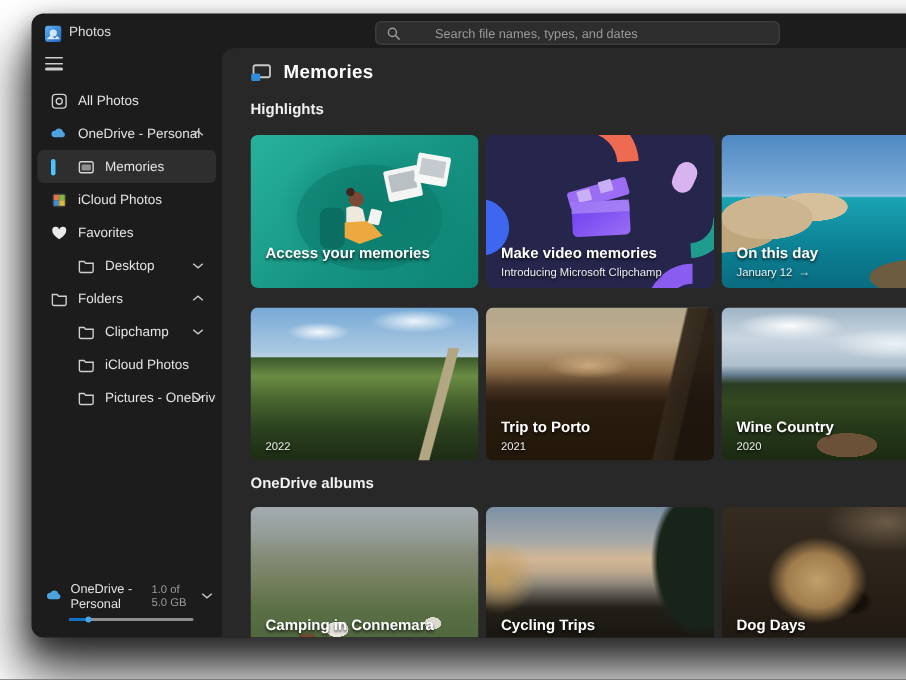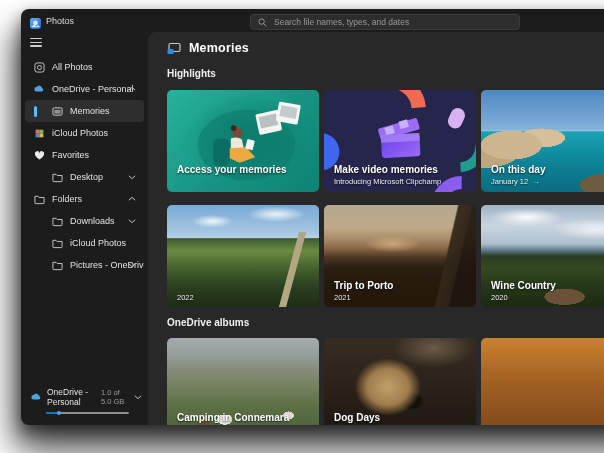--- a/index.html
+++ b/index.html
@@ -14,21 +14,21 @@
     background:#1c1c1c;border-radius:8px;overflow:hidden;
     box-shadow:0 20px 35px rgba(0,0,0,.6),0 6px 14px rgba(0,0,0,.45),-10px 24px 30px rgba(0,0,0,.35);
   }
   
   .titlebar{position:absolute;left:0;top:0;right:0;height:23px;}
   .app-logo{position:absolute;left:9px;top:6px;width:11px;height:11px;}
   .app-title{position:absolute;left:25px;top:7px;font-size:9px;color:#dedede;}
   .searchbox{
     position:absolute;left:229px;top:5px;width:270px;height:16px;box-sizing:border-box;
     background:#2d2d2d;border:1px solid #3c3c3c;border-radius:4px;
-    display:flex;align-items:center;gap:7px;padding:0 7px;
+    display:flex;align-items:center;gap:23px;padding:0 7px;
   }
   .searchbox svg{flex:0 0 auto;}
   .searchbox input{
     background:transparent;border:none;outline:none;width:100%;
     color:#b5b5b5;font-size:8.5px;font-family:"Liberation Sans",sans-serif;padding:0;
   }
   .searchbox input::placeholder{color:#9a9a9a;}
   
   .sidebar{position:absolute;left:0;top:23px;width:127px;bottom:0;}
   .hamburger{position:absolute;left:9px;top:6px;width:12px;height:9px;cursor:pointer;}
@@ -262,21 +262,21 @@
             <path d="M1 4.5 L5 1 L9 4.5" fill="none" stroke="#c9c9c9" stroke-width="1.2"></path>
           </svg>
       </div>
 
       <div class="nav-item indent">
         <span class="nav-icon">
           <svg width="11" height="11" viewBox="0 0 12 12">
               <path d="M1 2.5 h3.4 l1.2 1.3 H11 v5.7 a1 1 0 0 1 -1 1 H2 a1 1 0 0 1 -1 -1 Z" fill="none" stroke="#cfcfcf" stroke-width="1"></path>
             </svg>
         </span>
-        <span class="nav-label">Downloads</span>
+        <span class="nav-label">Clipchamp</span>
         <svg class="nav-chevron" viewBox="0 0 10 6">
             <path d="M1 1.5 L5 5 L9 1.5" fill="none" stroke="#c9c9c9" stroke-width="1.2"></path>
           </svg>
       </div>
 
       <div class="nav-item indent">
         <span class="nav-icon">
           <svg width="11" height="11" viewBox="0 0 12 12">
               <path d="M1 2.5 h3.4 l1.2 1.3 H11 v5.7 a1 1 0 0 1 -1 1 H2 a1 1 0 0 1 -1 -1 Z" fill="none" stroke="#cfcfcf" stroke-width="1"></path>
             </svg>
@@ -413,20 +413,23 @@
     </div>
 
     <div class="section-label albums">OneDrive albums</div>
 
     <div class="card-row albums">
 
       <div class="card art-connemara">
         <span class="card-title">Camping in Connemara</span>
       </div>
 
+      <div class="card art-cycling">
+        <span class="card-title">Cycling Trips</span>
+      </div>
 
       <div class="card art-dog">
         <span class="card-title">Dog Days</span>
       </div>
 
       <div class="card art-fo">
         
       </div>
 
     </div>

